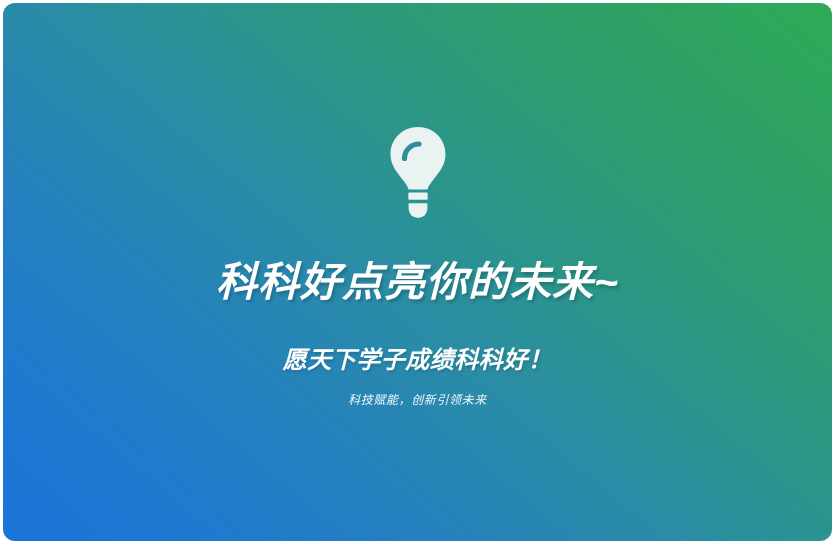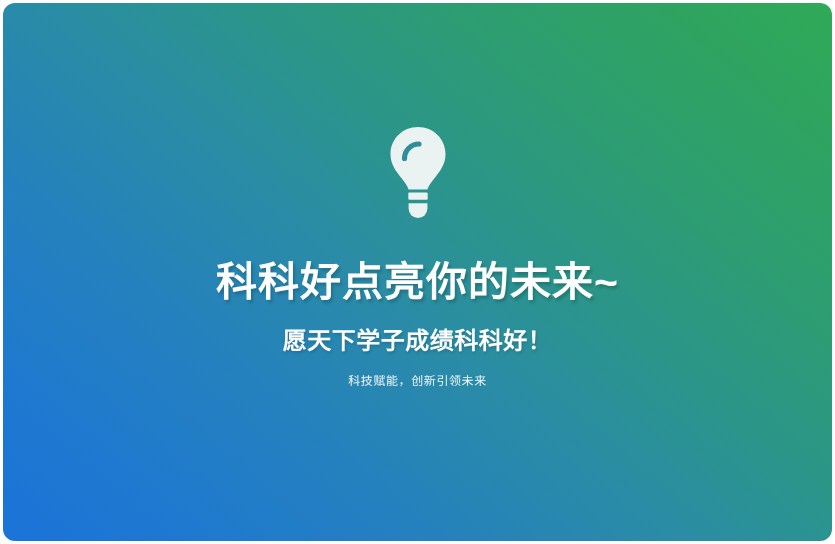--- a/index.html
+++ b/index.html
@@ -30,20 +30,21 @@
                   #2b9589 60%,
                   #2d9d72 74%,
                   #2ea361 88%,
                   #2faa57 100%);
     box-sizing: border-box;
     overflow: hidden;
     display: flex;
     flex-direction: column;
     align-items: center;
     justify-content: flex-start;
+    font-style: italic;
   }
 
   .bulb-wrap {
     margin-top: 122px;
     width: 60px;
     height: 96px;
     display: flex;
     align-items: center;
     justify-content: center;
   }
@@ -58,21 +59,21 @@
     font-size: 41px;
     font-weight: 700;
     color: #ffffff;
     letter-spacing: 1px;
     line-height: 1.05;
     text-shadow: 2px 3px 3px rgba(0, 0, 0, 0.18);
     white-space: nowrap;
   }
 
   .subtitle {
-    margin-top: 24px;
+    margin-top: 43px;
     font-size: 24px;
     font-weight: 700;
     color: #ffffff;
     letter-spacing: 0.5px;
     line-height: 1.1;
     text-shadow: 1px 2px 3px rgba(0, 0, 0, 0.16);
     white-space: nowrap;
   }
 
   .tagline {

